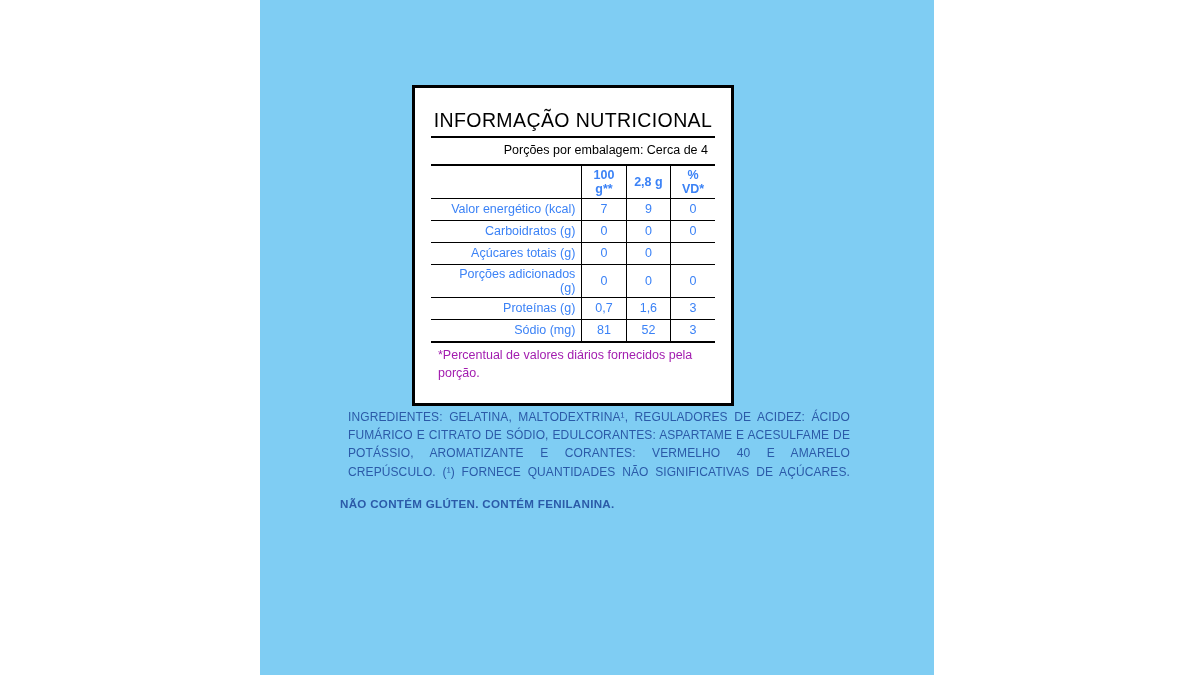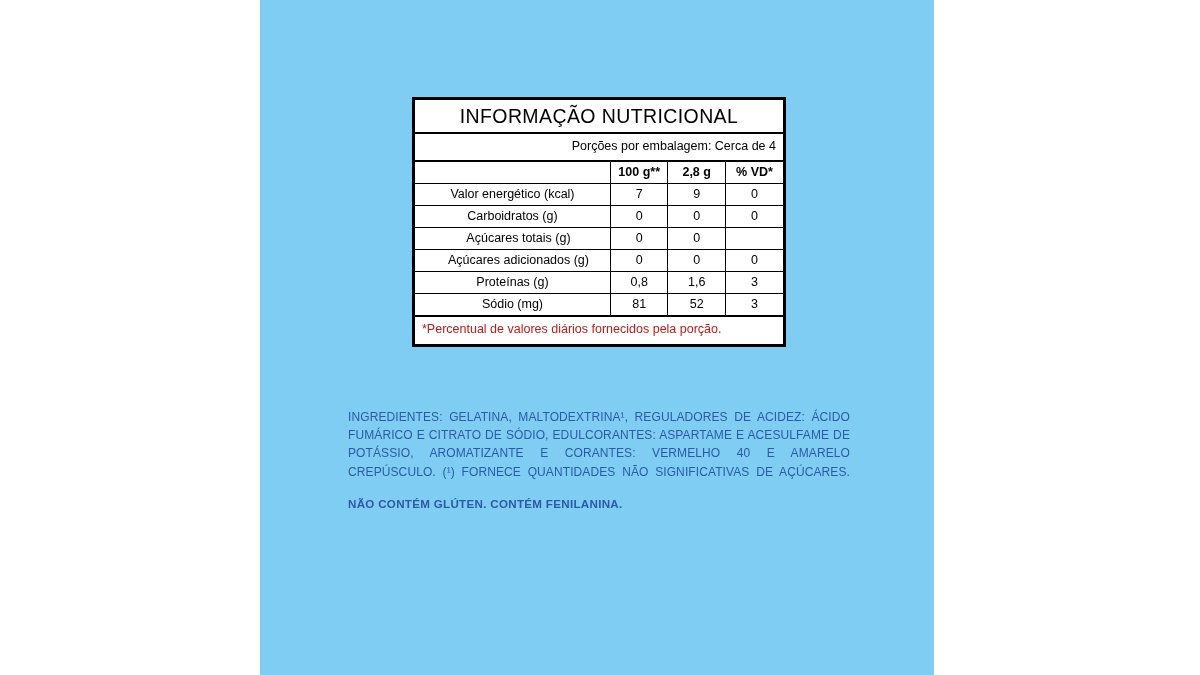--- a/index.html
+++ b/index.html
@@ -24,26 +24,25 @@
     left: 260px;
     top: 0;
     width: 674px;
     height: 675px;
     background: #7fcdf3;
   }
   .label-box {
     position: absolute;
     left: 152px;
     top: 85px;
-    width: 374px;
+    width: 322px;
     background: #ffffff;
     border: 3px solid #000000;
     box-sizing: border-box;
-    padding: 0;
-    margin-top: 12px;
+    padding: 16px;
   }
   .label-title {
     font-size: 19.5px;
     text-align: center;
     letter-spacing: 0.4px;
     padding: 5px 0 4px 0;
     border-bottom: 2px solid #000000;
     color: #000;
     font-weight: 400;
   }
@@ -52,34 +51,34 @@
     border-bottom: 2px solid #000000;
     font-size: 12.5px;
     line-height: 1.42;
     color: #000;
     text-align: right;
   }
   table.nutri {
     width: 100%;
     border-collapse: collapse;
     font-size: 12.5px;
-    color: #000000;
+    color: #3b82f6;
   }
   table.nutri td, table.nutri th {
     border: 1px solid #000000;
     border-left: none;
     border-right: none;
     padding: 2px 6px;
     font-weight: 400;
     text-align: center;
     vertical-align: middle;
     height: 17px;
   }
   table.nutri td.name, table.nutri th.name {
-    text-align: center;
+    text-align: right;
     border-right: 1px solid #000000;
     width: 53%;
   }
   table.nutri td.col, table.nutri th.col {
     border-right: 1px solid #000000;
     width: 15.6%;
   }
   table.nutri td.col.last, table.nutri th.col.last {
     border-right: none;
   }
@@ -99,41 +98,41 @@
     padding: 4px 7px 5px 7px;
     font-size: 12.5px;
     line-height: 1.45;
     color: #000;
   }
   .footnote-block {
     border-top: 1px solid #000000;
     padding: 4px 7px 5px 7px;
     font-size: 12.5px;
     line-height: 1.42;
-    color: #b91c1c;
+    color: #a21caf;
   }
   .ingredients {
     position: absolute;
     left: 88px;
     top: 408px;
     width: 502px;
     font-size: 12px;
     line-height: 1.52;
     color: #2b5aa8;
     text-align: justify;
     text-align-last: justify;
     letter-spacing: 0.1px;
   }
   .ingredients .lastline {
     text-align: justify;
     text-align-last: justify;
   }
   .gluten {
     position: absolute;
-    left: 88px;
+    left: 80px;
     top: 497px;
     width: 520px;
     font-size: 11.6px;
     font-weight: 700;
     color: #2b5aa8;
     letter-spacing: 0.3px;
   }
 </style>
 </head>
 <body>
@@ -170,28 +169,28 @@
             <td class="col">0</td>
             <td class="col last">0</td>
           </tr>
           <tr>
             <td class="name indent">Açúcares totais (g)</td>
             <td class="col">0</td>
             <td class="col">0</td>
             <td class="col last"></td>
           </tr>
           <tr>
-            <td class="name indent">Açúcares adicionados (g)</td>
+            <td class="name indent">Porções adicionados (g)</td>
             <td class="col">0</td>
             <td class="col">0</td>
             <td class="col last">0</td>
           </tr>
           <tr>
             <td class="name">Proteínas (g)</td>
-            <td class="col">0,8</td>
+            <td class="col">0,7</td>
             <td class="col">1,6</td>
             <td class="col last">3</td>
           </tr>
           <tr>
             <td class="name">Sódio (mg)</td>
             <td class="col">81</td>
             <td class="col">52</td>
             <td class="col last">3</td>
           </tr>
         </tbody>

